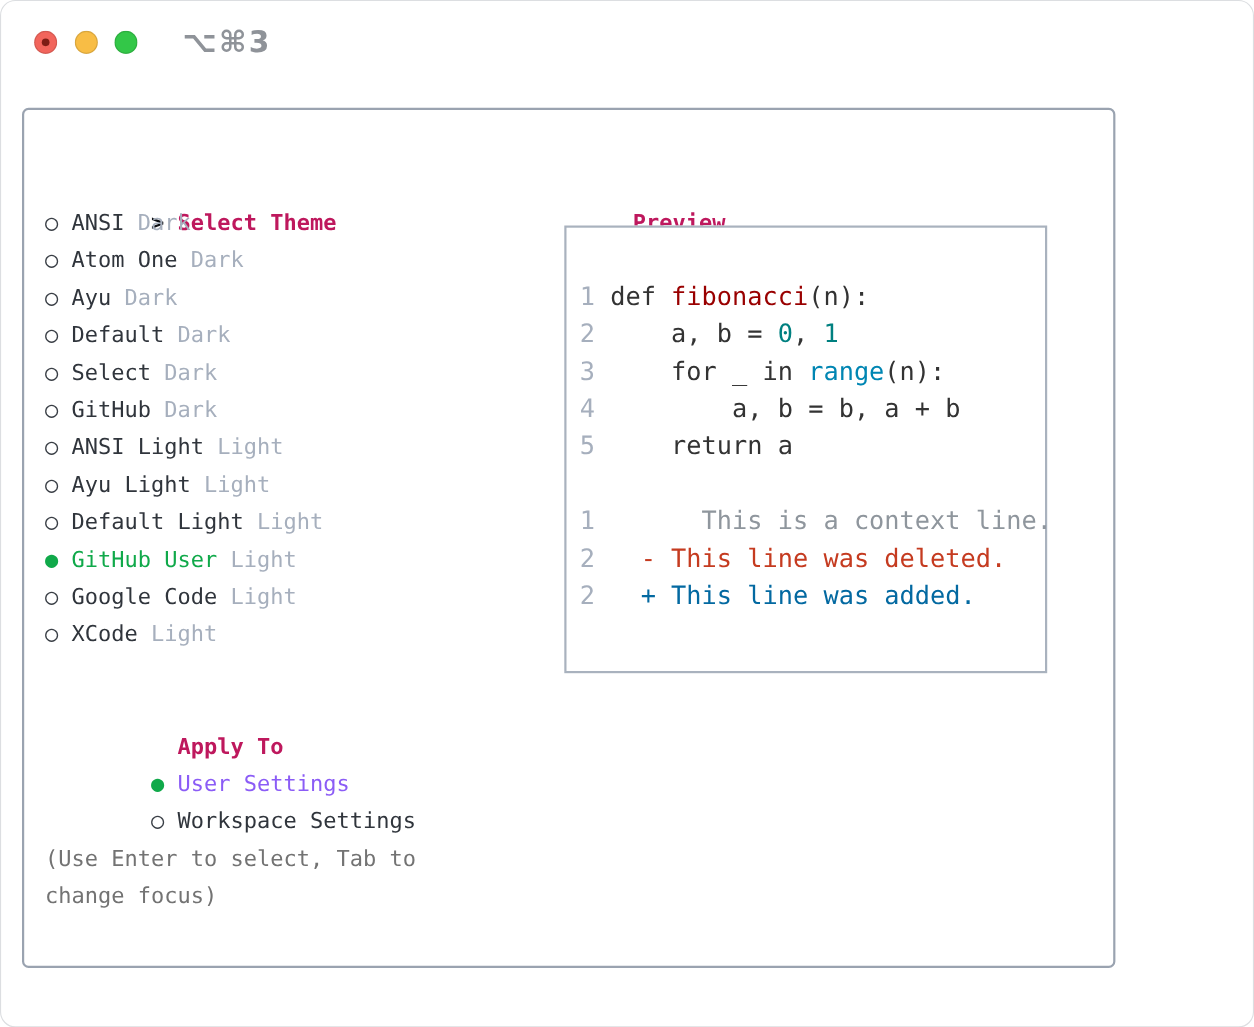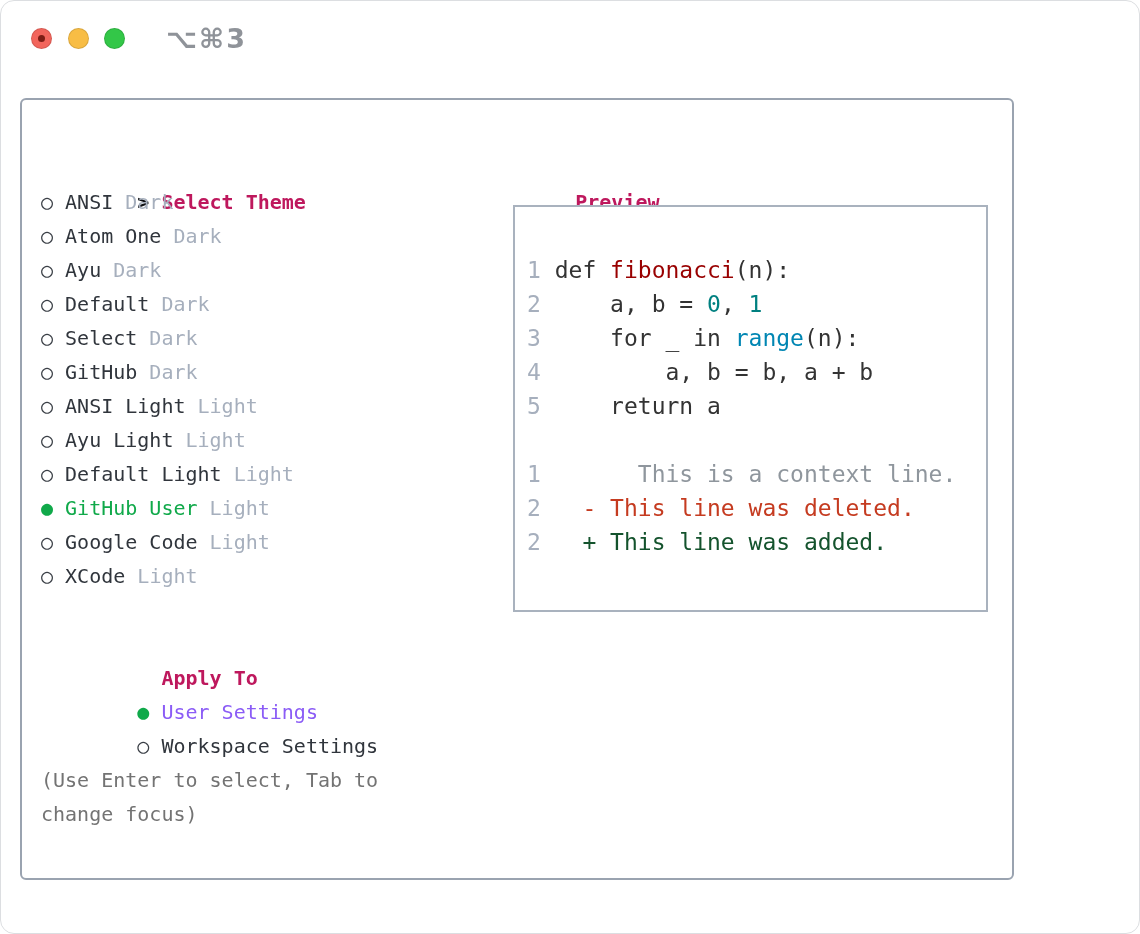--- a/index.html
+++ b/index.html
@@ -47,34 +47,34 @@
   .t-variant { color:#a6afbd; }
   .theme-row.selected .t-name { color:#10a94a; }
   .apply-header { padding-left:2ch; }
   .opt-label { color:#30353c; }
   .apply-option.selected .opt-label { color:#8b5cf6; }
   .help { color:#737373; }
 
   
   .preview-title { position:absolute; left:481px; top:51px; }
   .preview-box {
-    position:absolute; left:491px; top:105px; width:475px; height:407px;
+    position:absolute; left:491px; top:105px; width:439px; height:407px;
     border:2px solid #a9b2be; background:#ffffff;
   }
   .code { position:absolute; left:12px; top:46px; }
   .code-line { height:34px; line-height:34px; font-size:23px; white-space:pre; }
   .tok-ln  { color:#a6afbd; }
   .tok-pl  { color:#333333; }
   .tok-kw  { color:#333333; }
   .tok-fn  { color:#990000; }
   .tok-num { color:#008080; }
   .tok-bi  { color:#0086b3; }
   .tok-ctx { color:#8f969d; }
   .tok-del { color:#c53b20; }
-  .tok-add { color:#14532d; }
+  .tok-add { color:#0369a1; }
 </style>
 </head>
 <body>
 
 <div class="window">
 
   <div class="traffic tl-close"></div>
   <div class="traffic tl-min"></div>
   <div class="traffic tl-zoom"></div>
   <div class="window-title">⌥⌘3</div>

